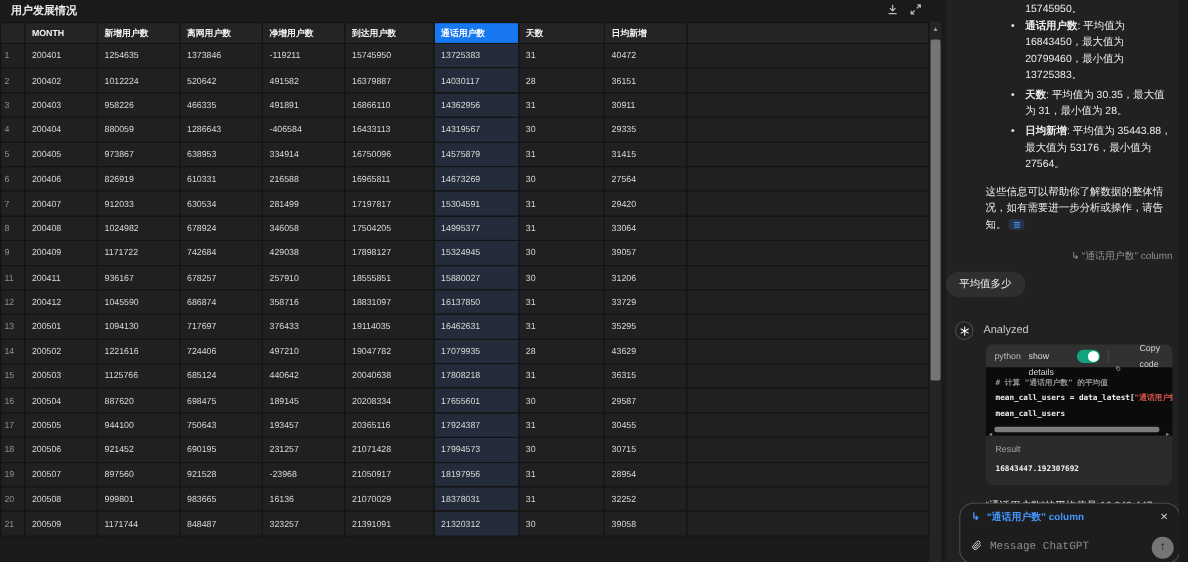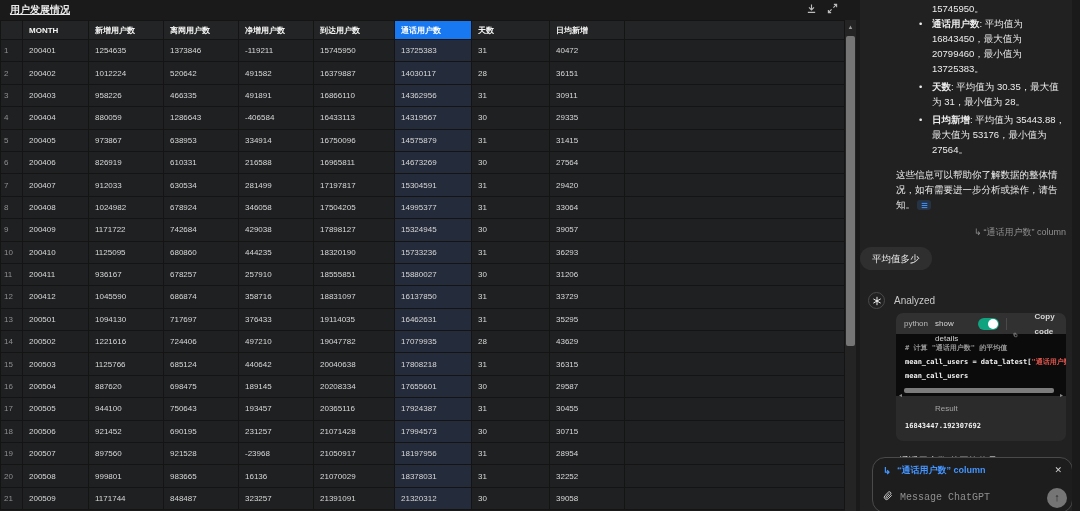--- a/index.html
+++ b/index.html
@@ -3,21 +3,21 @@
 <meta charset="utf-8">
 <style>
   * { margin:0; padding:0; box-sizing:border-box; }
   html,body { width:1080px; height:511px; overflow:hidden; background:#212121;
     font-family:"Liberation Sans", sans-serif; }
 
   
   .table-panel { position:absolute; left:0; top:0; width:860px; height:511px;
     background:#1a1a1a; overflow:hidden; }
   .tp-titlebar { position:absolute; left:0; top:0; width:100%; height:20px; }
-  .tp-title { position:absolute; left:10px; top:3px; font-size:10px; font-weight:bold; color:#eaeaea;text-decoration:underline; }
+  .tp-title { position:absolute; left:10px; top:3px; font-size:10px; font-weight:bold; color:#eaeaea; }
   .tp-icons { position:absolute; right:22px; top:3px; display:flex; gap:10px; color:#bdbdbd; }
   .tp-icons svg { display:block; }
 
   table.grid { position:absolute; left:0; top:20px; width:845px; border-collapse:collapse; table-layout:fixed; }
   table.grid th, table.grid td { border:1px solid #141414; font-size:8px; padding:0 0 0 6px;
     text-align:left; white-space:nowrap; overflow:hidden; }
   table.grid thead th { height:19px; color:#f5f5f5; font-weight:bold; background:#232425; }
   table.grid tbody td { height:22.4px; color:#d8d8d8; background:#1f2022; }
   table.grid td.c-num, table.grid th.c-num { color:#8f8f8f; padding-left:3px; }
   .c-num{width:22px} .c0{width:66px} .c1{width:75px} .c2{width:75px} .c3{width:75px}
@@ -58,31 +58,31 @@
     display:flex; align-items:center; justify-content:center; color:#fff; }
   .analyzed-label { color:#c8c8c8; font-size:10px; }
 
   .code-card { margin:4px 6px 0 36px; border-radius:7px; overflow:hidden; }
   .code-head { height:21px; background:#313131; display:flex; align-items:center; padding:0 8px; gap:7px; }
   .lang { color:#b9b9b9; font-size:8px; }
   .toggle-label { color:#d6d6d6; font-size:8px; }
   .toggle { width:21px; height:12px; border-radius:6px; background:#10a37f; position:relative; flex:0 0 auto; }
   .toggle .knob { position:absolute; right:1px; top:1px; width:10px; height:10px; border-radius:50%; background:#fff; }
   .code-head .sep { width:1px; height:12px; background:#4a4a4a; }
-  .copy-btn { display:flex; align-items:flex-end; gap:17px; color:#d6d6d6; font-size:8px;font-weight:bold; }
+  .copy-btn { display:flex; align-items:flex-end; gap:17px; color:#d6d6d6; font-size:8px; }
   .code-body { background:#0b0b0b; padding:7px 9px 4px 9px; font-family:"DejaVu Sans Mono", monospace;
     font-size:7px; font-weight:bold; line-height:14px; white-space:pre; overflow:hidden; }
   .tok-plain { color:#f1f1f1; }
   .tok-comment { color:#969696; }
   .tok-string { color:#e0574f; }
   .h-scroll { background:#0b0b0b; height:9px; position:relative; }
   .h-scroll .ha { position:absolute; top:1px; font-size:5px; color:#8a8a8a; }
   .h-scroll .thumb { position:absolute; left:8px; right:12px; top:1px; height:5px; background:#7c7c7c; border-radius:2px; }
   .code-result { background:#2b2b2b; padding:5px 9px 7px 9px; }
-  .result-label { color:#a6a6a6; font-size:8px;margin-left:30px; }
+  .result-label { color:#a6a6a6; font-size:8px; }
   .result-value { color:#efefef; font-family:"DejaVu Sans Mono", monospace; font-size:7px;
     font-weight:bold; margin-top:3px; }
 
   .answer { margin:12px 6px 0 36px; }
   .actions { display:flex; align-items:center; gap:9px; margin:7px 0 0 36px; color:#9a9a9a; }
   .actions .chev { font-size:7px; margin-left:-6px; }
 
   .composer { position:absolute; left:12px; top:457px; width:201px; border:1px solid #4a4a4a;
     border-radius:13px; background:#1d1d1d; overflow:hidden; }
   .chip-row { display:flex; align-items:center; height:25px; padding:0 10px; gap:6px; }
@@ -230,32 +230,20 @@
         <tr>
           <td class="c-num">9</td>
           <td class="c0">200409</td>
           <td class="c1">1171722</td>
           <td class="c2">742684</td>
           <td class="c3">429038</td>
           <td class="c4">17898127</td>
           <td class="c5 hlc">15324945</td>
           <td class="c6">30</td>
           <td class="c7">39057</td>
-          <td class="c-fill"></td>
-        </tr>
-        <tr>
-          <td class="c-num">10</td>
-          <td class="c0">200410</td>
-          <td class="c1">1125095</td>
-          <td class="c2">680860</td>
-          <td class="c3">444235</td>
-          <td class="c4">18320190</td>
-          <td class="c5 hlc">15733236</td>
-          <td class="c6">31</td>
-          <td class="c7">36293</td>
           <td class="c-fill"></td>
         </tr>
         <tr>
           <td class="c-num">11</td>
           <td class="c0">200411</td>
           <td class="c1">936167</td>
           <td class="c2">678257</td>
           <td class="c3">257910</td>
           <td class="c4">18555851</td>
           <td class="c5 hlc">15880027</td>

